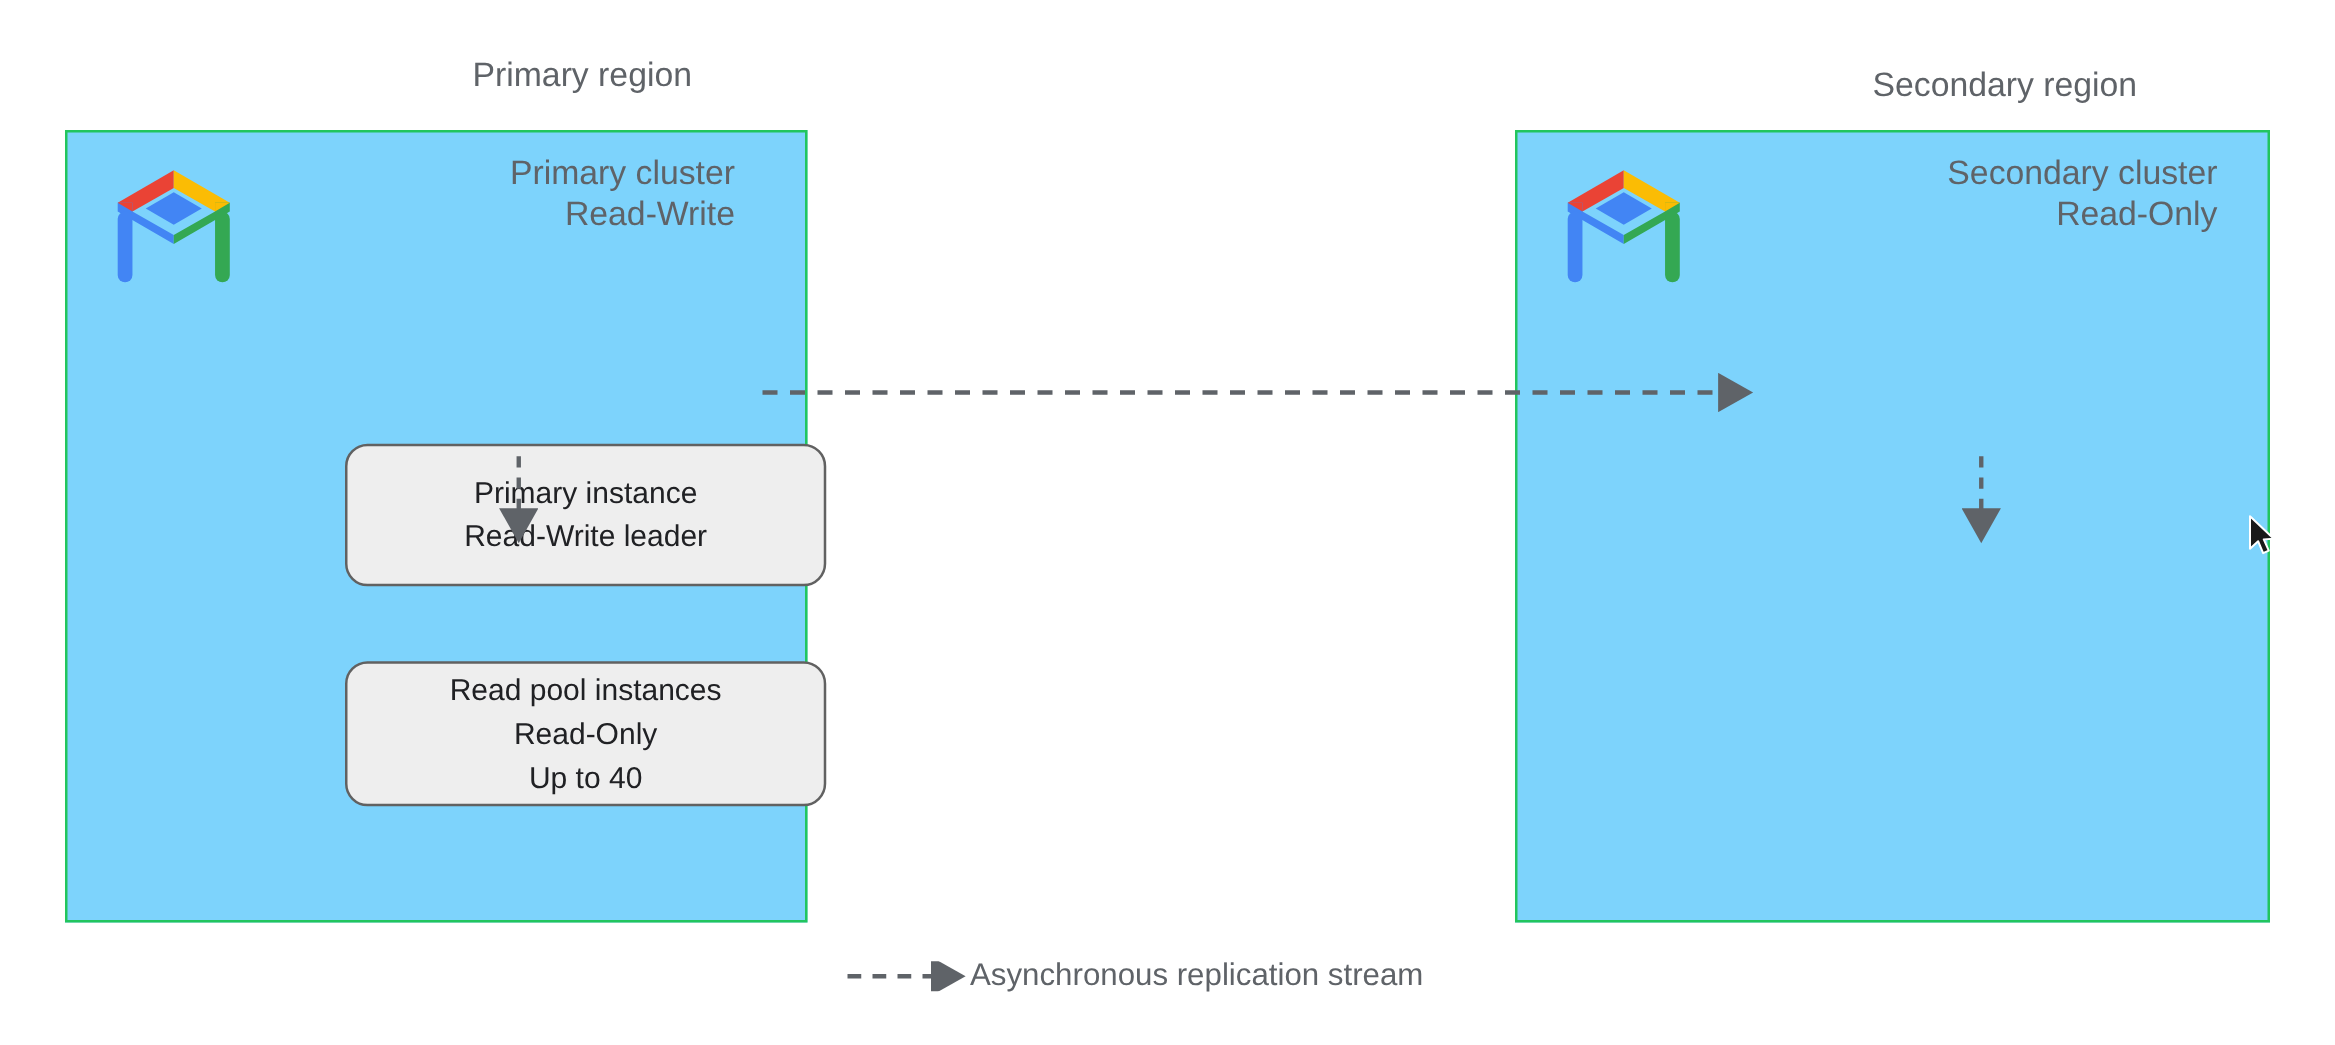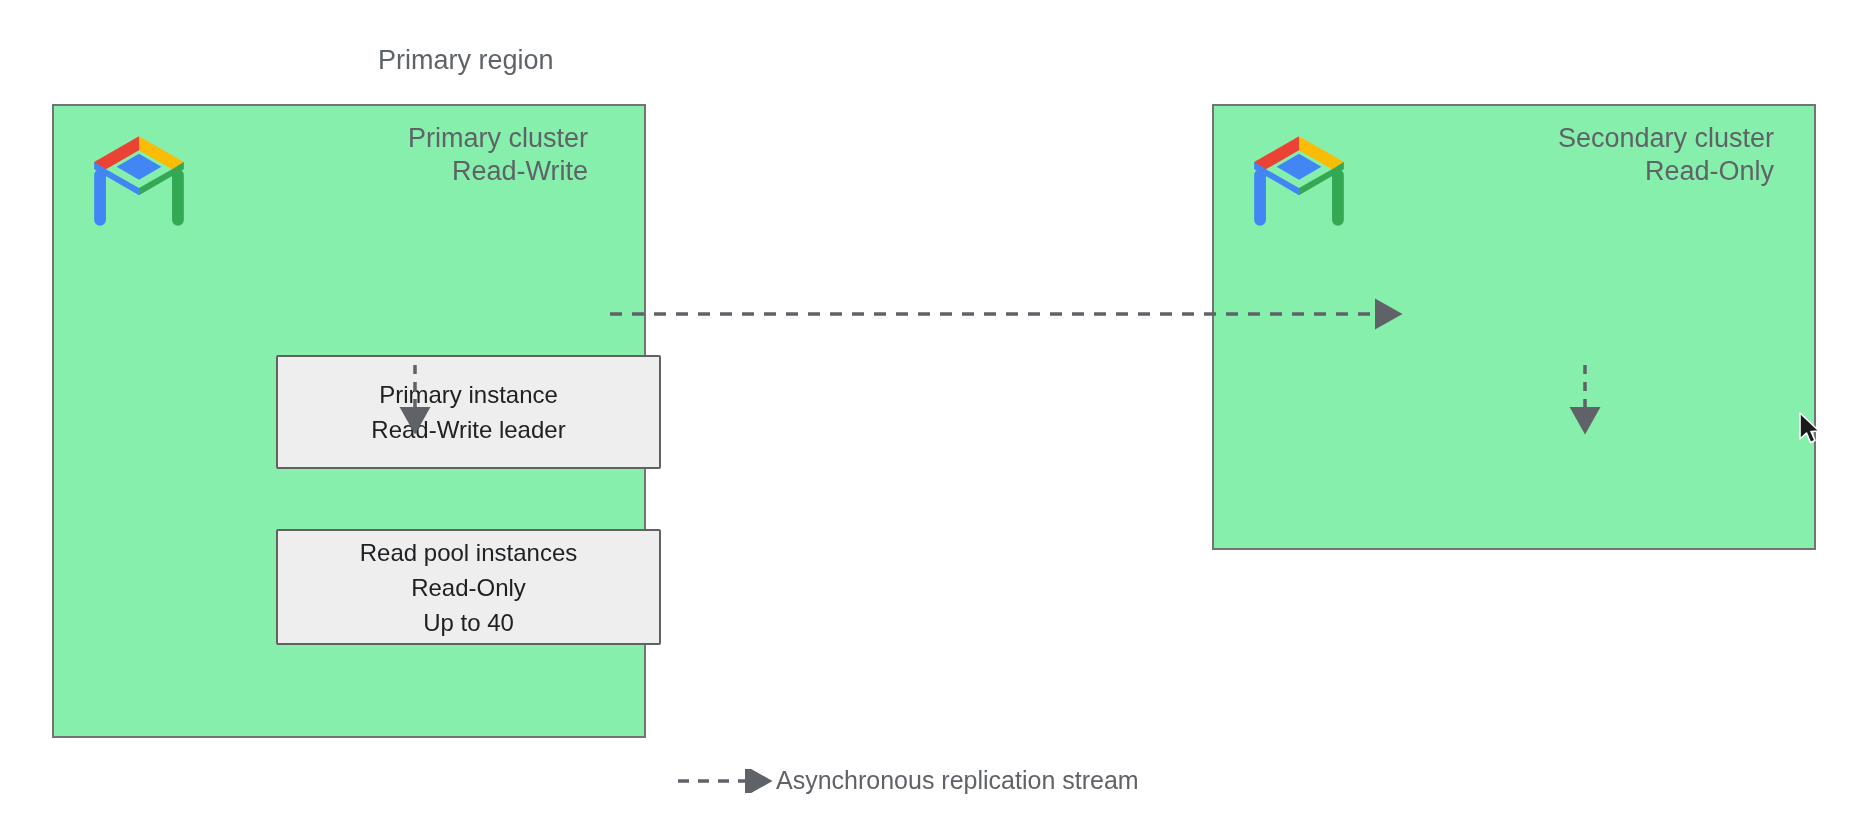--- a/index.html
+++ b/index.html
@@ -35,35 +35,35 @@
     top: 44px;
   }
   #region-title-secondary {
     left: 1498px;
     top: 52px;
   }
 
   
   .cluster-panel {
     position: absolute;
-    background: #86efac;
-    border: 2px solid #737373;
+    background: #7dd3fc;
+    border: 2px solid #22c55e;
     box-sizing: border-box;
   }
   #cluster-panel-primary {
     left: 52px;
     top: 104px;
     width: 594px;
     height: 634px;
   }
   #cluster-panel-secondary {
     left: 1212px;
     top: 104px;
     width: 604px;
-    height: 446px;
+    height: 634px;
   }
 
   
   .cluster-heading {
     position: absolute;
     color: #5f6368;
     font-size: 27px;
     line-height: 33px;
     text-align: right;
     white-space: pre-line;
@@ -85,21 +85,21 @@
     width: 118px;
     height: 118px;
   }
 
   
   .node-box {
     position: absolute;
     box-sizing: border-box;
     background: #eeeeee;
     border: 2px solid #616161;
-    border-radius: 2px;
+    border-radius: 18px;
     display: flex;
     align-items: center;
     justify-content: center;
     text-align: center;
     color: #202124;
     font-size: 24px;
     line-height: 35px;
     white-space: pre-line;
   }
 
@@ -156,20 +156,21 @@
     height: 36px;
   }
 </style>
 </head>
 <body>
 
 <div class="canvas">
 
   <div class="region-title" id="region-title-primary">Primary region</div>
 
+  <div class="region-title" id="region-title-secondary">Secondary region</div>
 
   <div class="cluster-panel" id="cluster-panel-primary">
 
     <div class="cluster-heading" id="cluster-heading-primary">Primary cluster
 Read-Write</div>
 
     <svg class="alloydb-logo" viewBox="0 0 100 100">
 
       <polygon points="50,12 88,34 50,56 12,34" fill="none" stroke="#EA4335" stroke-width="0"></polygon>
 

